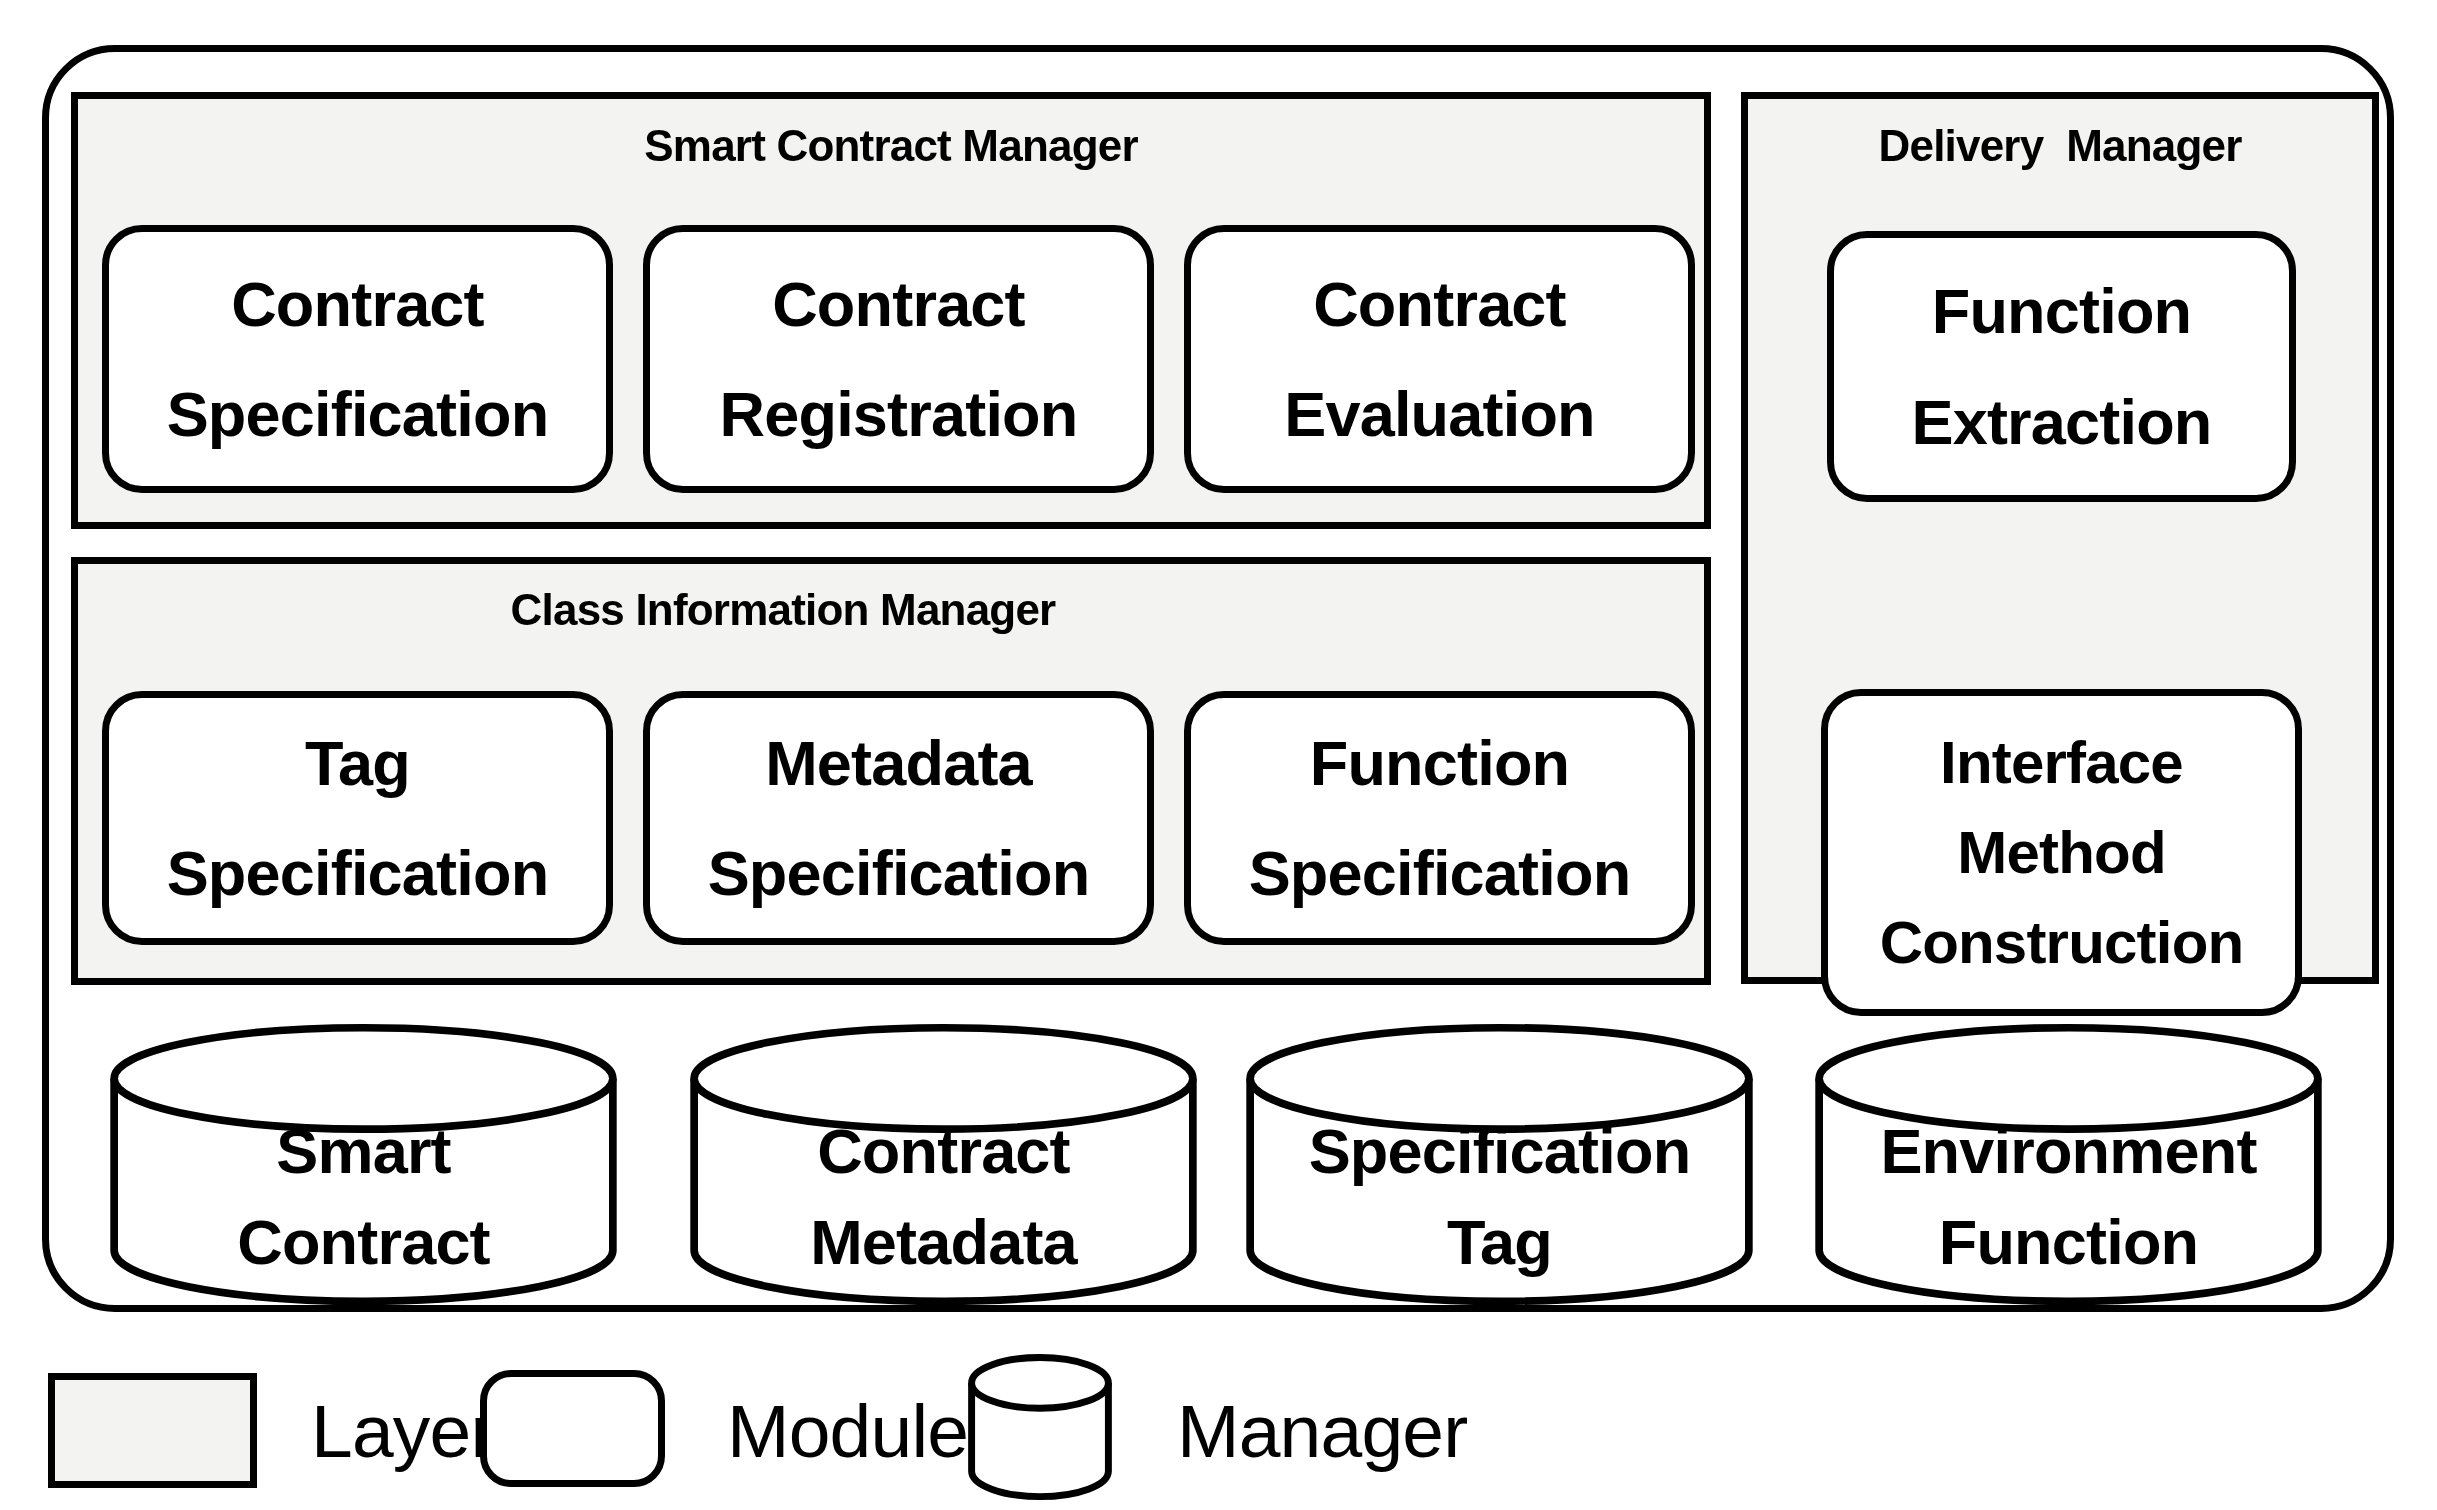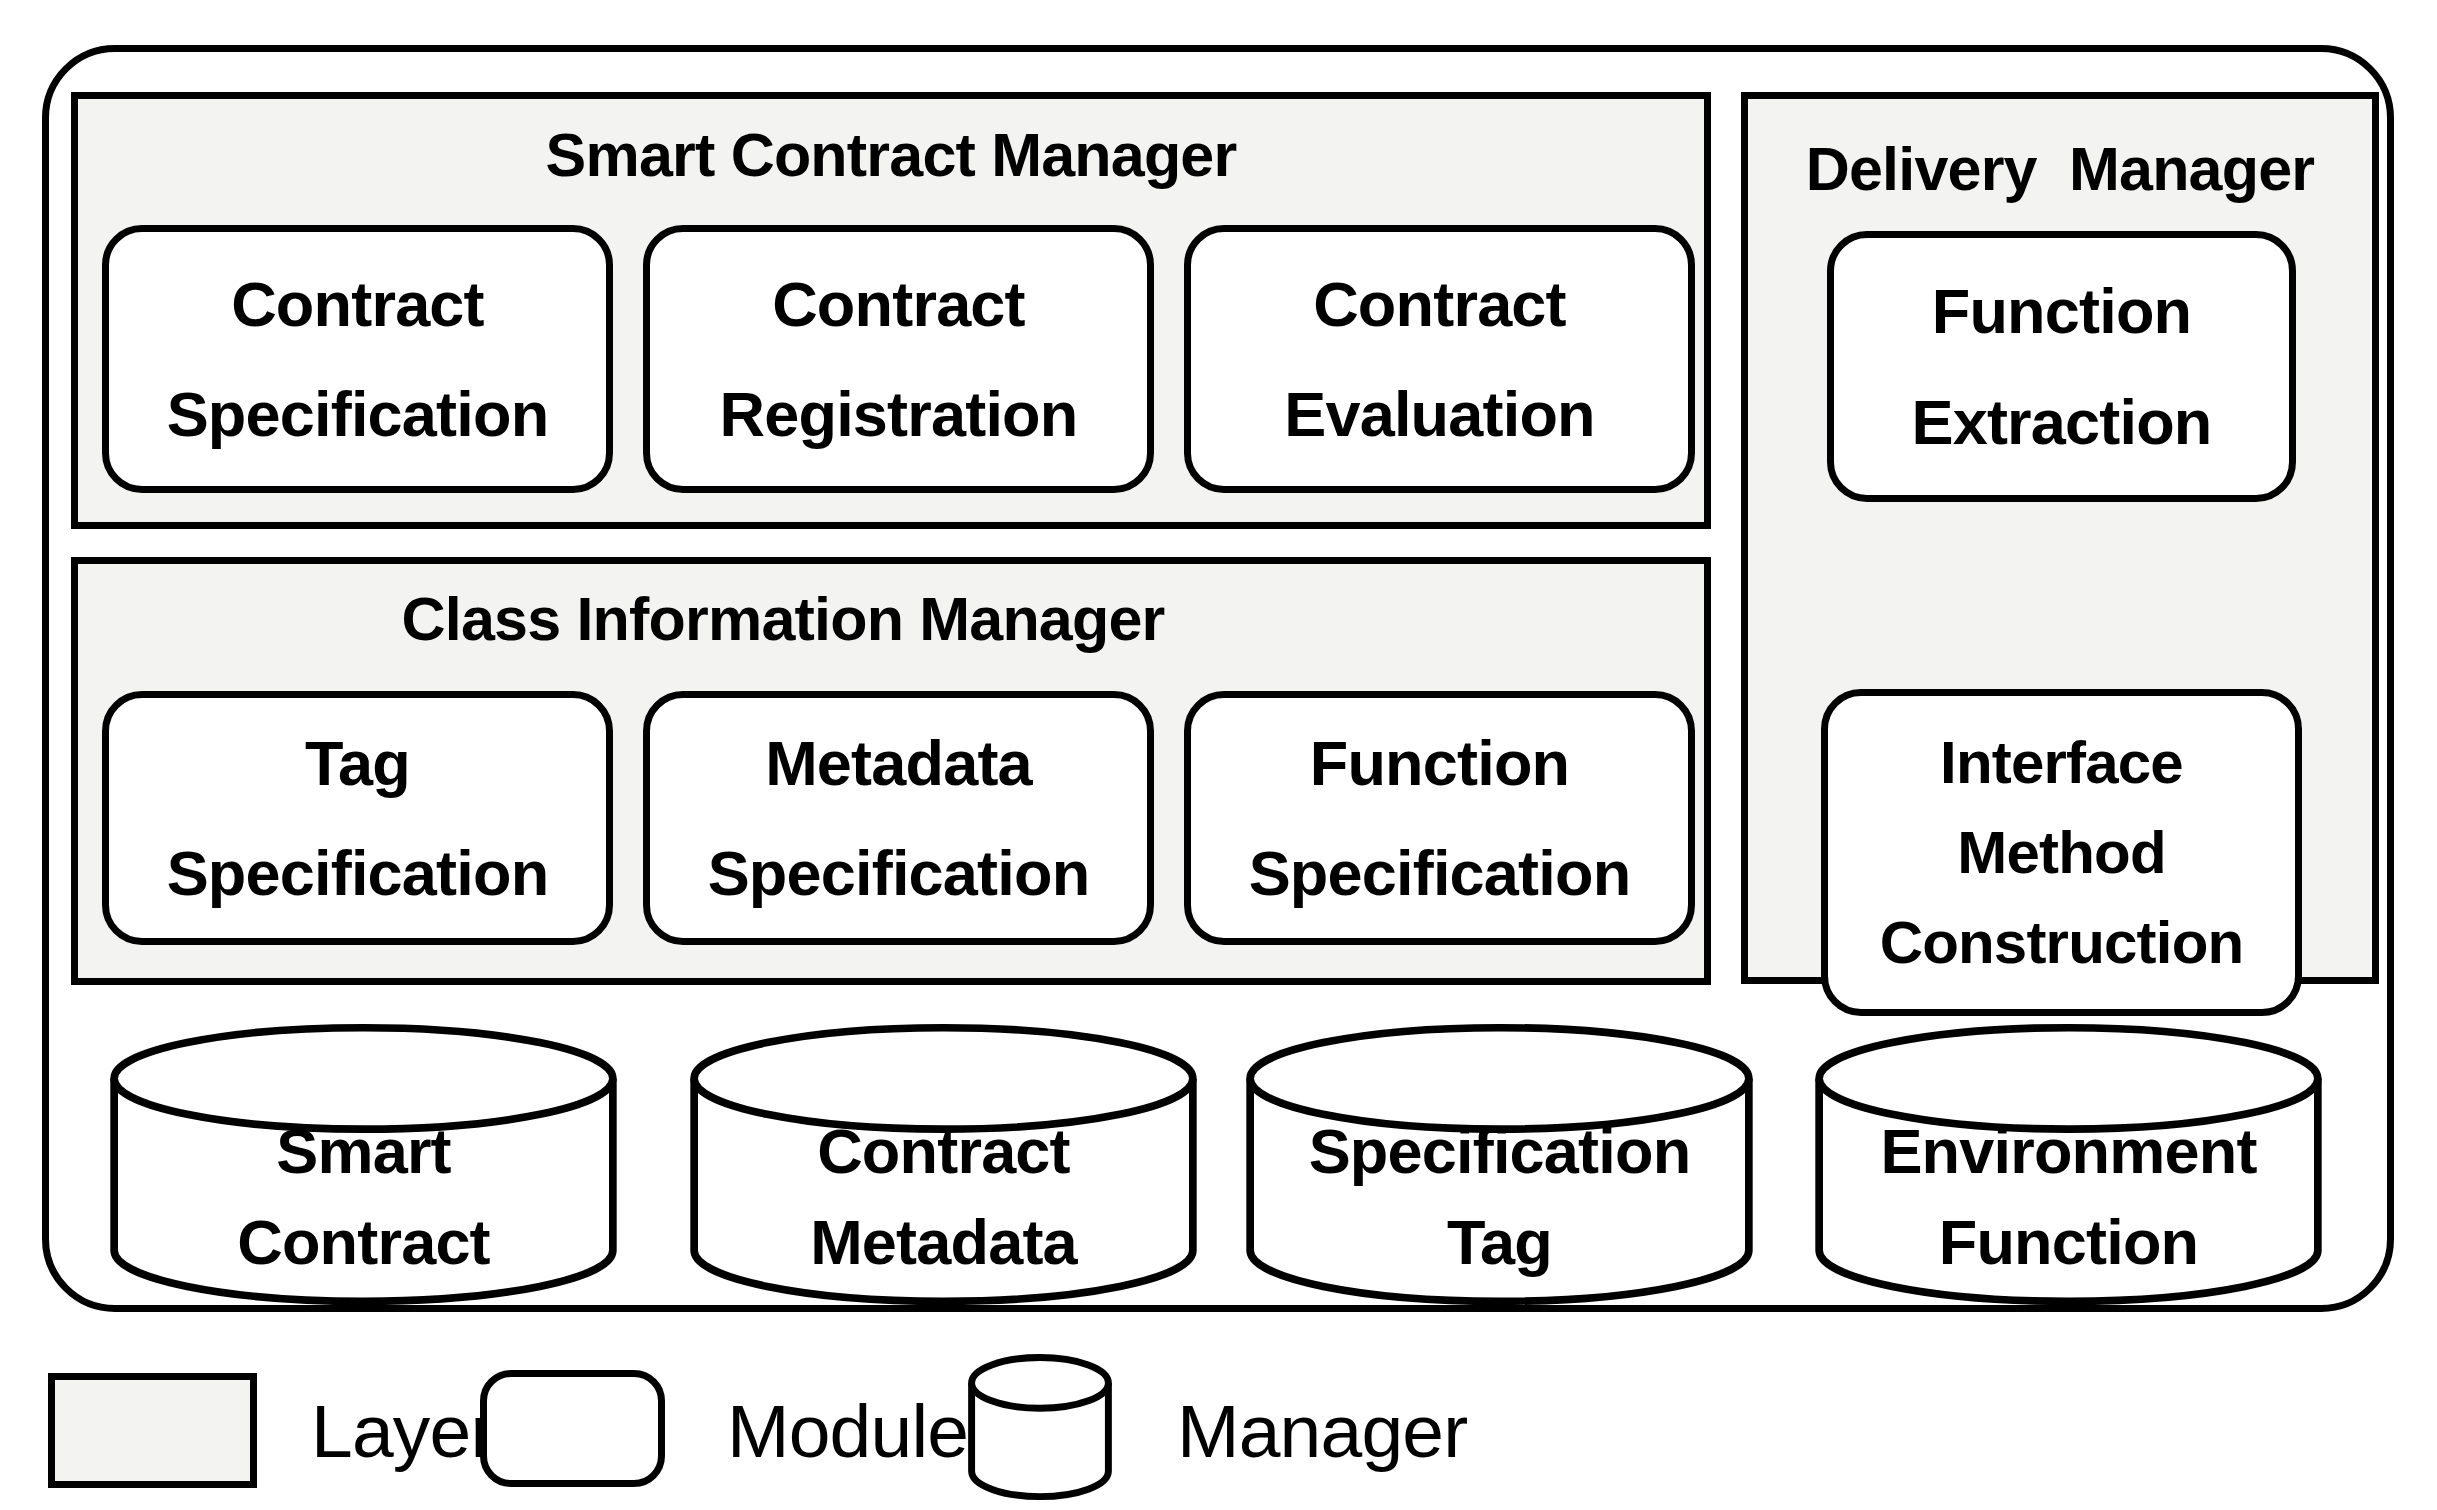--- a/index.html
+++ b/index.html
@@ -25,26 +25,26 @@
   .layer {
     background: #f3f3f2;
     border: 7.7px solid #000;
     box-sizing: border-box;
   }
   .layer-scm { left: 71px;  top: 92px; width: 1640px; height: 437px; }
   .layer-cim { left: 71px;  top: 557px; width: 1640px; height: 428px; }
   .layer-dm  { left: 1741px; top: 92px; width: 638px;  height: 892px; }
 
   .layer-title {
-    font-size: 61px; font-weight: bold; text-align: center;
+    font-size: 44px; font-weight: bold; text-align: center;
     line-height: 1.1; white-space: pre-wrap; letter-spacing: -0.8px;
   }
   .title-scm { left: 71px;  top: 122px; width: 1640px; }
   .title-cim { left: 71px;  top: 586px; width: 1424px; }
-  .title-dm  { left: 1741px; top: 136px; width: 638px; }
+  .title-dm  { left: 1741px; top: 122px; width: 638px; }
 
   
   .module {
     background: #ffffff;
     border: 7px solid #000; border-radius: 40px;
     box-sizing: border-box;
     display: flex; align-items: center; justify-content: center;
   }
   .module-label {
     font-size: 63px; font-weight: bold; line-height: 1.75;

